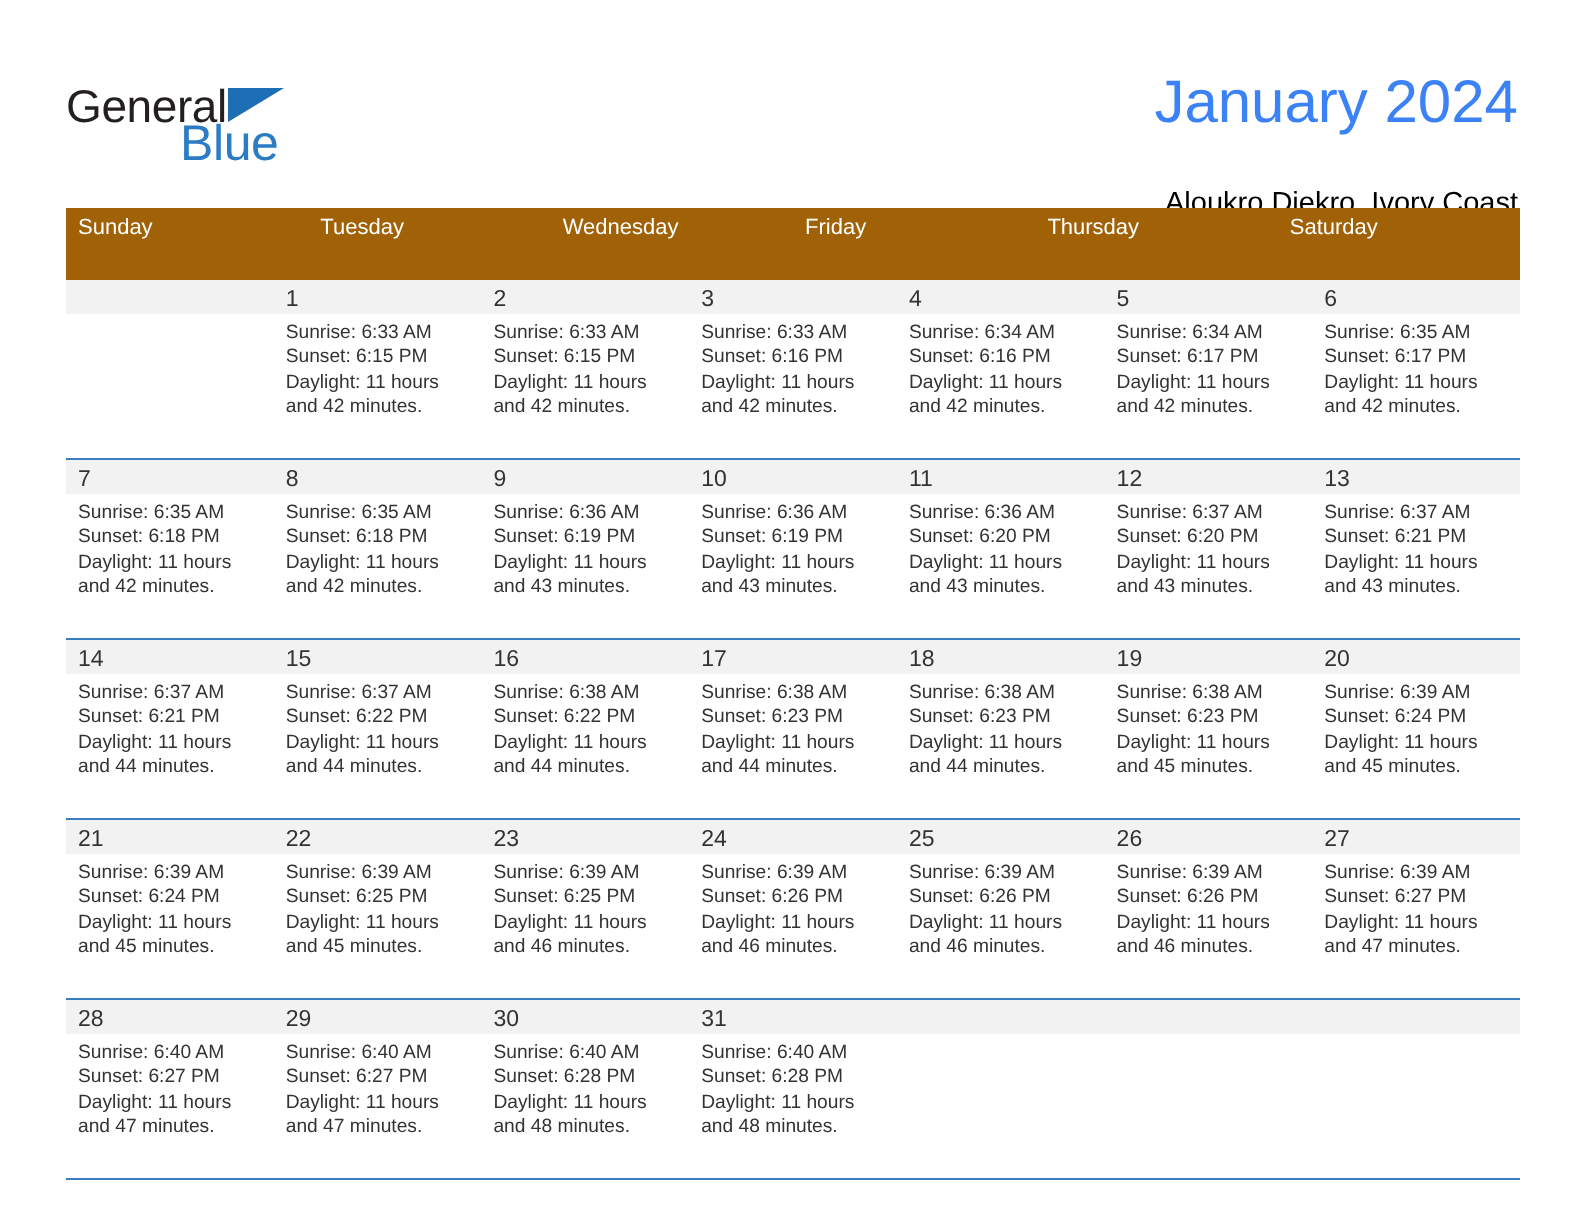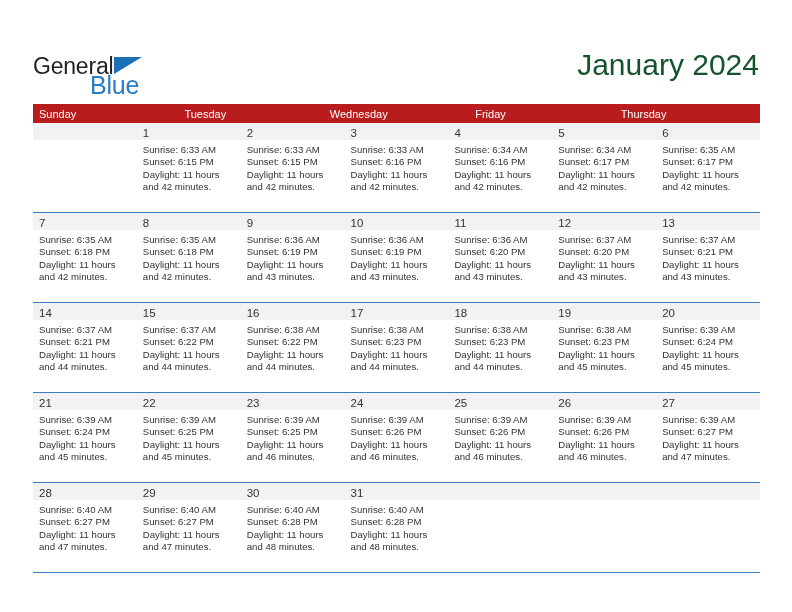--- a/index.html
+++ b/index.html
@@ -17,21 +17,21 @@
   .page {
     position: relative;
     width: 792px;
     height: 612px;
     box-sizing: border-box;
   }
 
   
   .header {
     position: absolute;
-    left: 0; top: 15px;
+    left: 0; top: 2px;
     width: 792px;
     height: 100px;
   }
   .logo {
     position: absolute;
     left: 33px;
     top: 38px;
     width: 130px;
     height: 46px;
   }
@@ -63,21 +63,21 @@
     font-family: "Liberation Sans", sans-serif;
   }
   .title-block {
     position: absolute;
     right: 33px;
     top: 32px;
     text-align: right;
   }
   .cal-title {
     font-size: 30px;
-    color: #14532d;
+    color: #3b82f6;
     line-height: 36px;
     white-space: nowrap;
   }
   .cal-subtitle {
     font-size: 14.5px;
     color: #000000;
     line-height: 20px;
     margin-top: 22px;
     white-space: nowrap;
   }
@@ -85,22 +85,22 @@
   
   .calendar {
     position: absolute;
     left: 33px;
     top: 104px;
     width: 727px;
   }
   .weekday-row {
     display: flex;
     width: 727px;
-    height: 19px;
-    background: #b91c1c;
+    height: 36px;
+    background: #a16207;
   }
   .weekday {
     flex: 1 1 0;
     color: #ffffff;
     font-size: 11px;
     line-height: 20px;
     padding-left: 6px;
     box-sizing: border-box;
     white-space: nowrap;
   }
@@ -169,20 +169,21 @@
     </div>
   </div>
 
   <div class="calendar">
     <div class="weekday-row" id="weekday-row">
         <div class="weekday">Sunday</div>
         <div class="weekday">Tuesday</div>
         <div class="weekday">Wednesday</div>
         <div class="weekday">Friday</div>
         <div class="weekday">Thursday</div>
+        <div class="weekday">Saturday</div>
       </div>
     <div id="weeks-container">
         <div class="week">
           <div class="day empty">
             <div class="day-numband"><span class="day-num"></span></div>
             <div class="day-body"></div>
           </div>
           <div class="day">
             <div class="day-numband"><span class="day-num">1</span></div>
             <div class="day-body">

